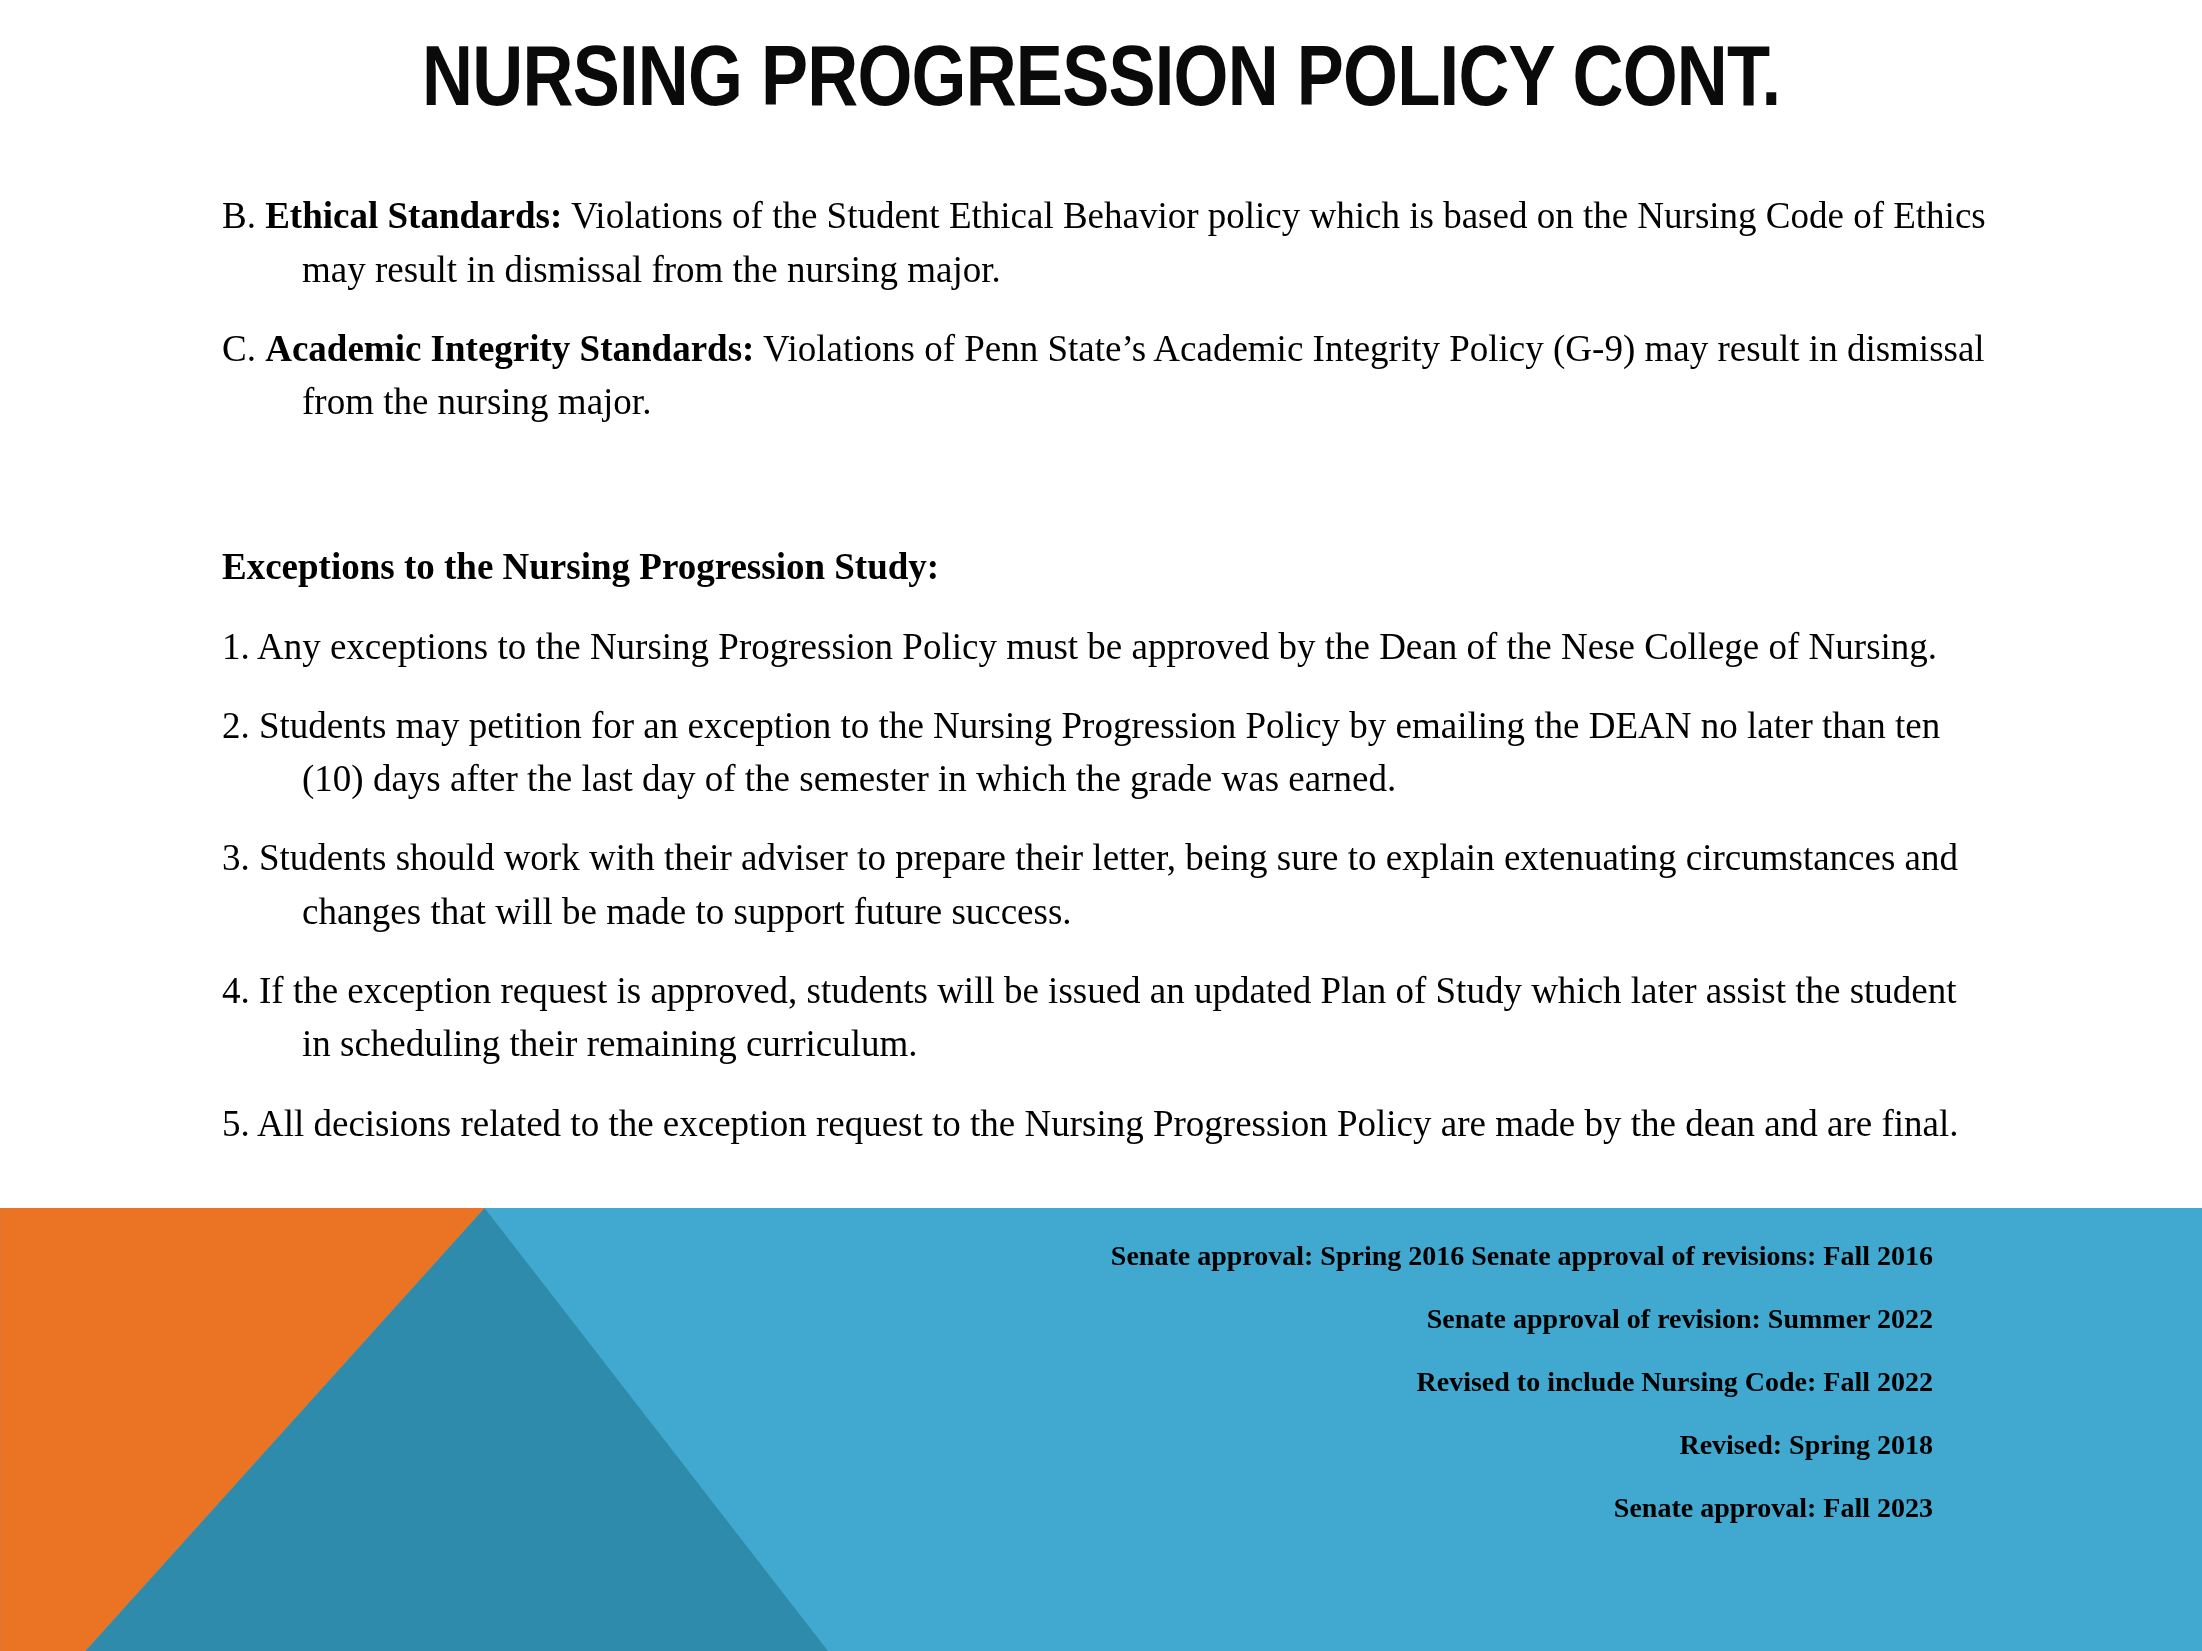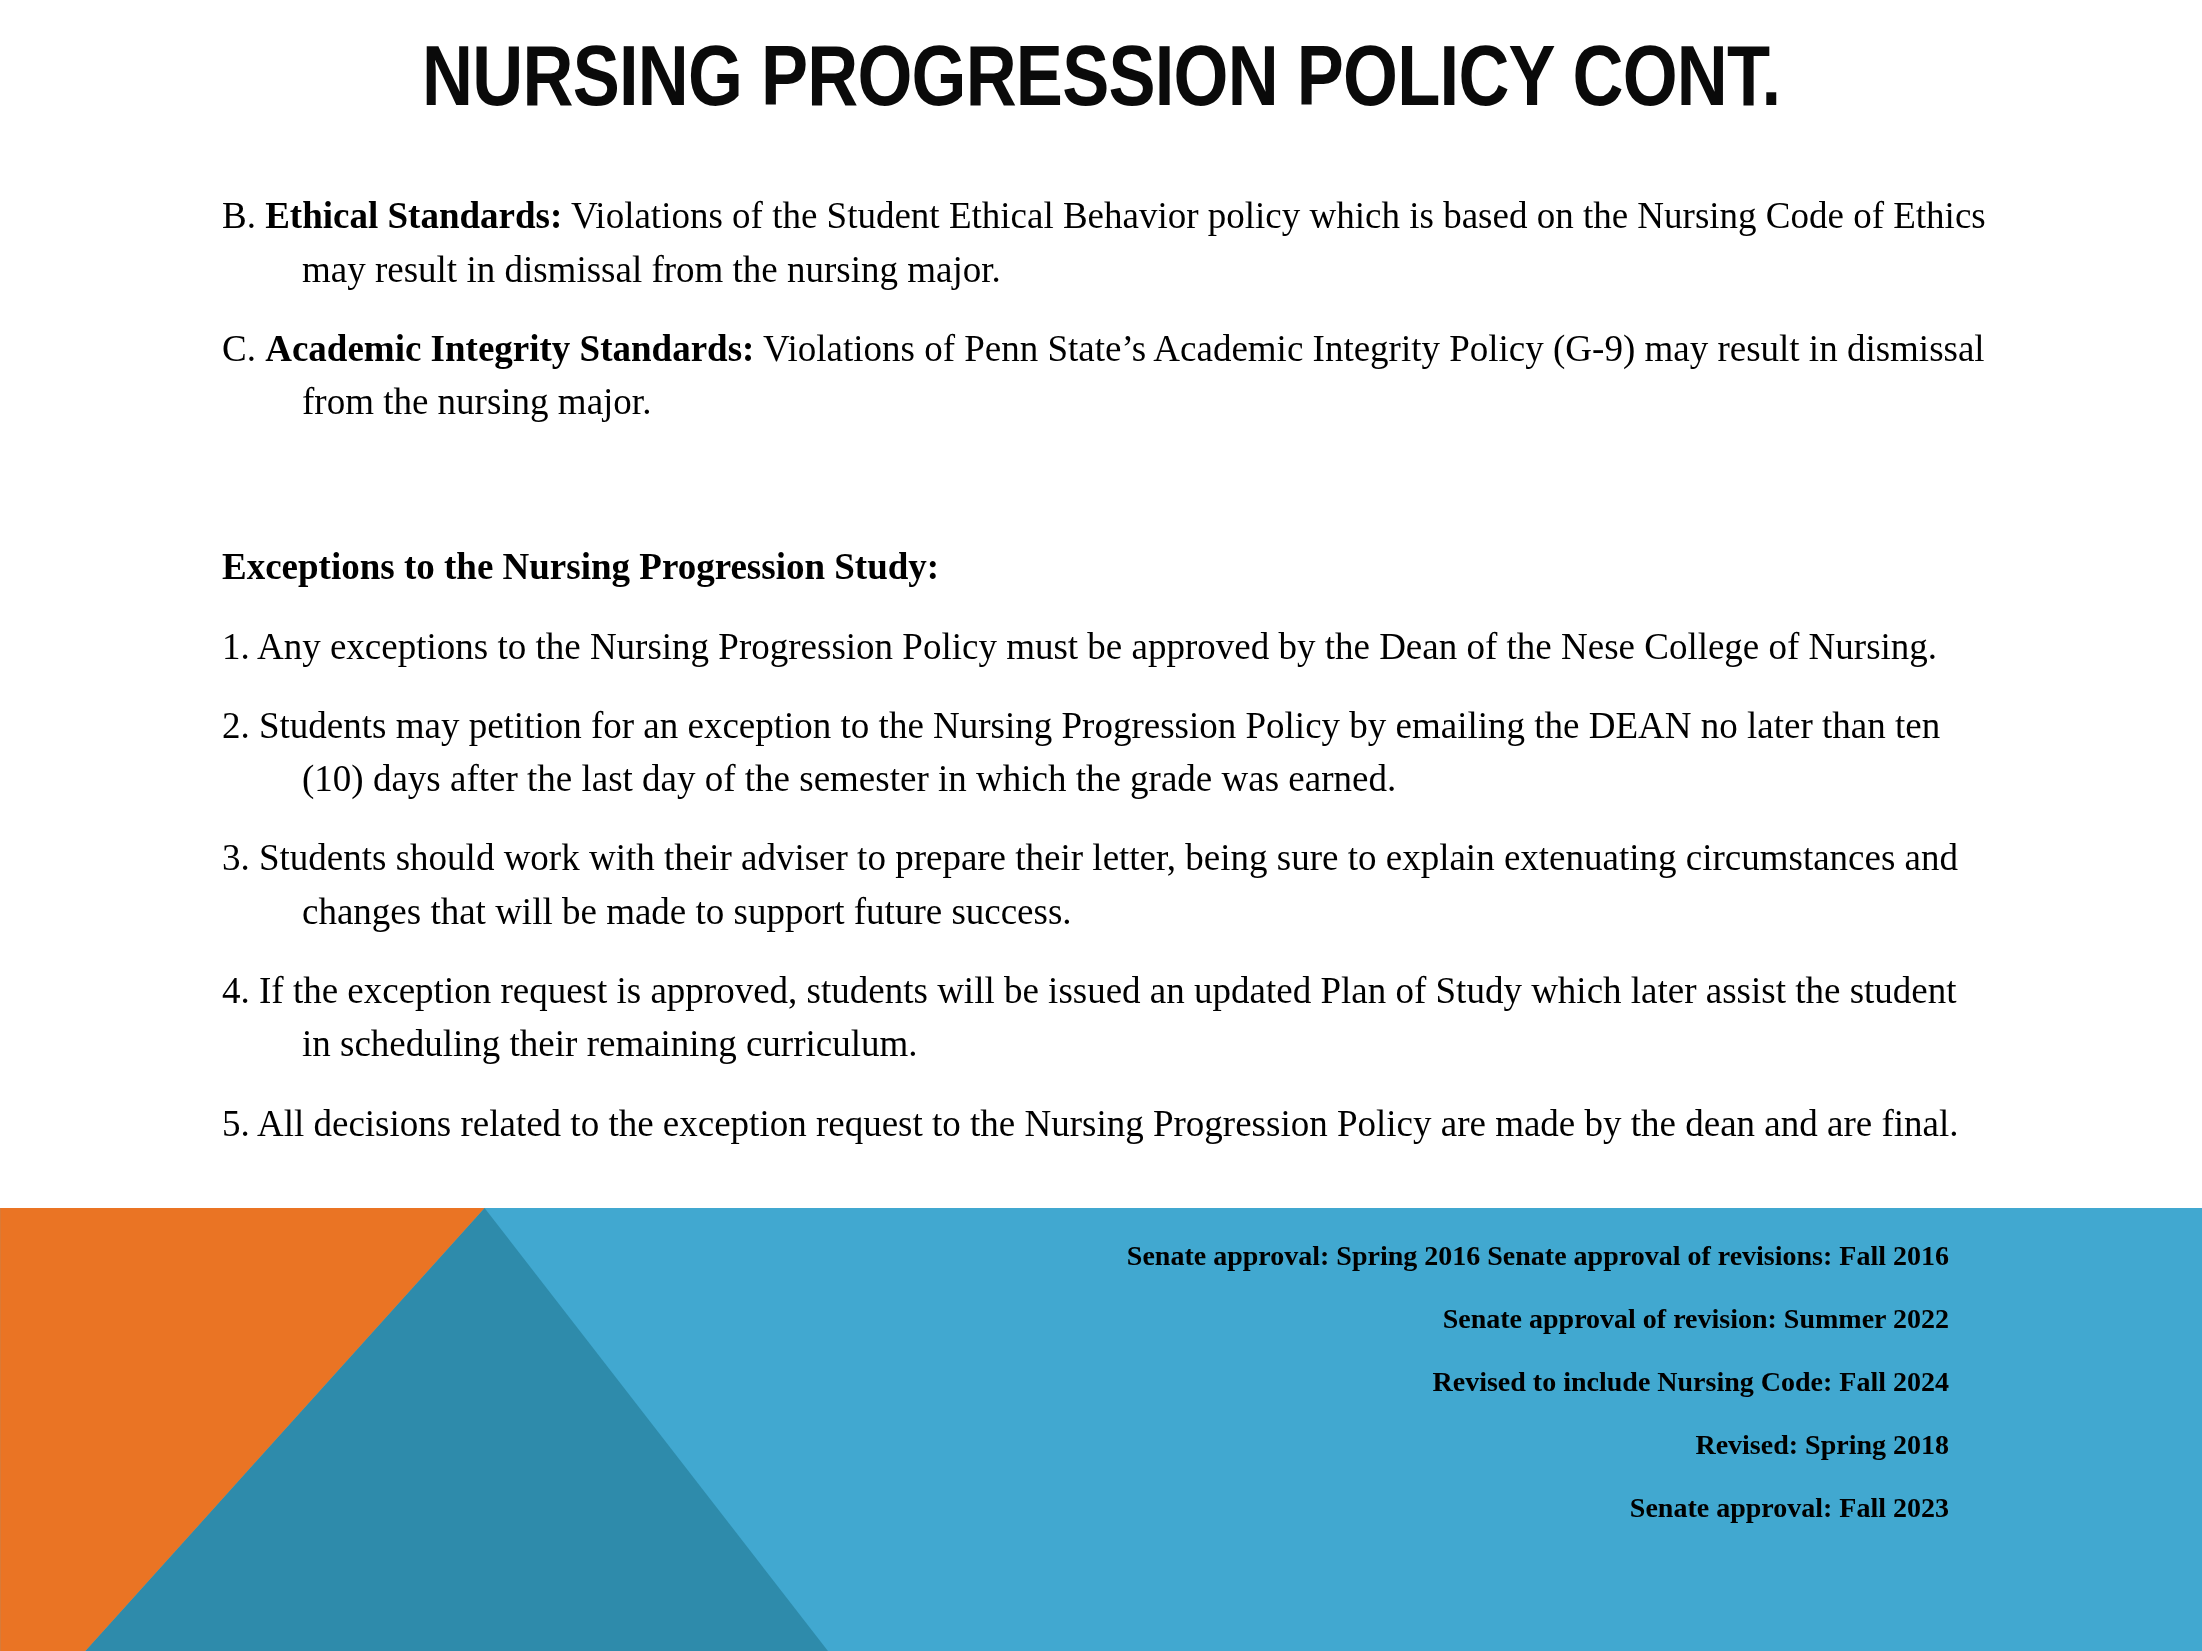--- a/index.html
+++ b/index.html
@@ -48,21 +48,20 @@
   .heading-para {
     margin-top: 112px;
     margin-bottom: 26px;
   }
   .footer {
     position: absolute;
     left: 0;
     bottom: 0;
     width: 2148px;
     height: 444px;
-    padding-left: 16px;
   }
   .footer svg {
     position: absolute;
     left: 0;
     top: 0;
     display: block;
   }
   .footer-lines {
     position: absolute;
     top: 15.5px;
@@ -130,20 +129,20 @@
 
   <div class="footer">
     <svg width="2203" height="444" viewBox="0 0 2560 516">
       <rect x="0" y="0" width="2560" height="516" fill="#41a8d0"></rect>
       <polygon points="563,0 98,516 963,516" fill="#2e8bab"></polygon>
       <polygon points="0,0 563,0 98,516 0,516" fill="#ea7424"></polygon>
     </svg>
     <div class="footer-lines">
       <div>Senate approval: Spring 2016 Senate approval of revisions: Fall 2016</div>
       <div>Senate approval of revision: Summer 2022</div>
-      <div>Revised to include Nursing Code: Fall 2024</div>
+      <div>Revised to include Nursing Code: Fall 2022</div>
       <div>Revised: Spring 2018</div>
       <div>Senate approval: Fall 2023</div>
     </div>
   </div>
 
 </div>
 
 
 </body></html>

